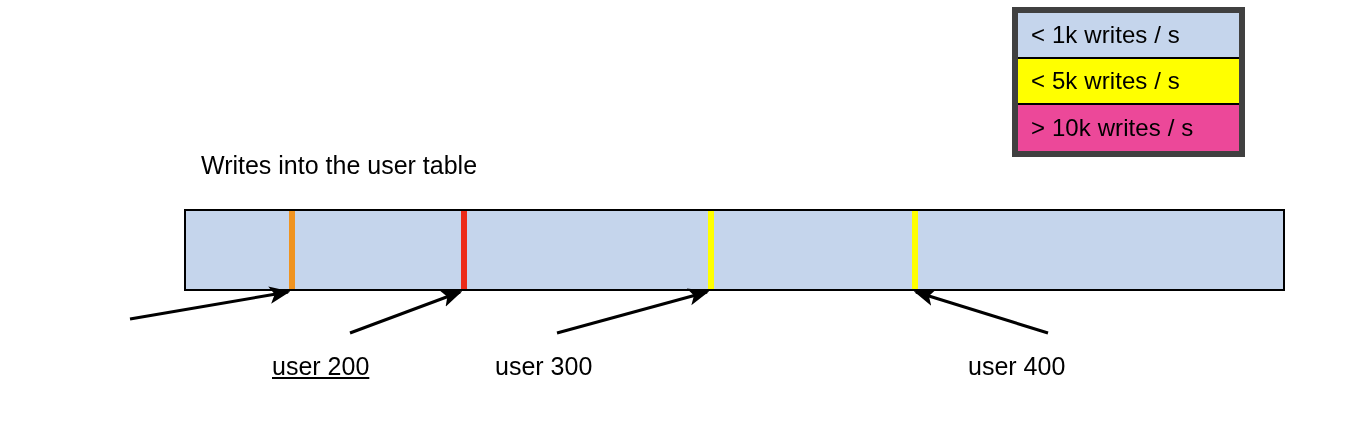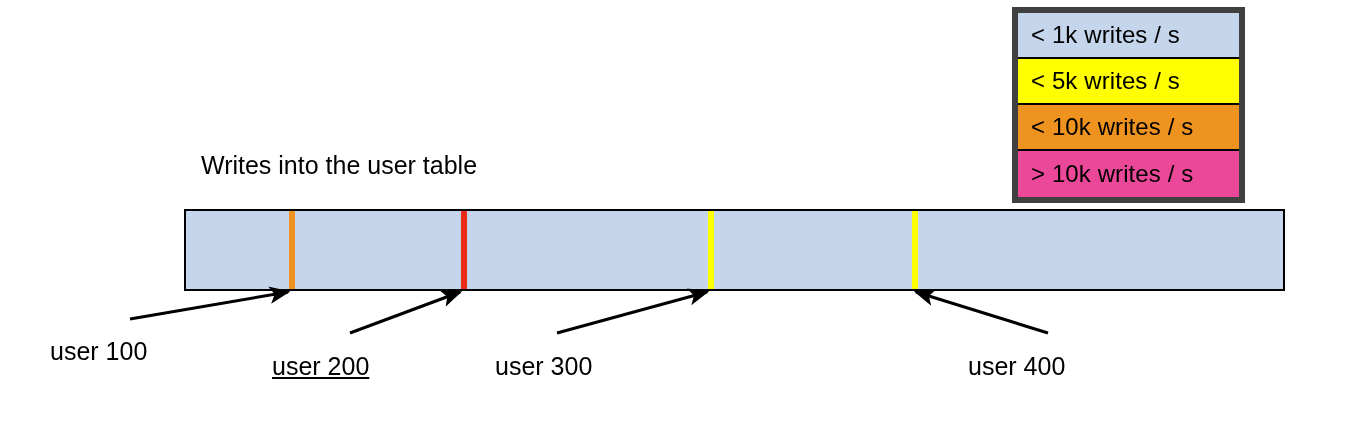--- a/index.html
+++ b/index.html
@@ -104,23 +104,20 @@
 
 <div id="canvas">
 
   <div class="legend">
     <div class="legend-row" style="background:#c5d5ec;">
       <span class="legend-label">&lt; 1k writes / s</span>
     </div>
     <div class="legend-row" style="background:#ffff00;">
       <span class="legend-label">&lt; 5k writes / s</span>
     </div>
-    <div class="legend-row" style="background:#ef9320;">
-      <span class="legend-label">&lt; 10k writes / s</span>
-    </div>
     <div class="legend-row" style="background:#ec4899;">
       <span class="legend-label">&gt; 10k writes / s</span>
     </div>
   </div>
 
   <div class="chart-title">Writes into the user table</div>
 
   <div class="bar-outer">
     <div class="stripe" style="left:103px; background:#ef9320;"></div>
     <div class="stripe" style="left:275px; background:#ed2b19;"></div>
@@ -133,18 +130,17 @@
       <marker id="arrowhead" markerWidth="7" markerHeight="7" refX="6.2" refY="3.1" orient="auto" markerUnits="strokeWidth">
         <path d="M0,0.2 L7,3.1 L0,6.0 L1.7,3.1 Z" fill="#000000"></path>
       </marker>
     </defs>
     <line x1="130" y1="319" x2="288" y2="292" stroke="#000000" stroke-width="3" marker-end="url(#arrowhead)"></line>
     <line x1="350" y1="333" x2="460" y2="292" stroke="#000000" stroke-width="3" marker-end="url(#arrowhead)"></line>
     <line x1="557" y1="333" x2="707" y2="292" stroke="#000000" stroke-width="3" marker-end="url(#arrowhead)"></line>
     <line x1="1048" y1="333" x2="916" y2="292" stroke="#000000" stroke-width="3" marker-end="url(#arrowhead)"></line>
   </svg>
 
-  <div class="callout-label" style="left:50px; top:337px;">user 100</div>
   <div class="callout-label" style="left:272px; top:352px;text-decoration:underline;">user 200</div>
   <div class="callout-label" style="left:495px; top:352px;">user 300</div>
   <div class="callout-label" style="left:968px; top:352px;">user 400</div>
 
 </div>
 
 </body></html>

